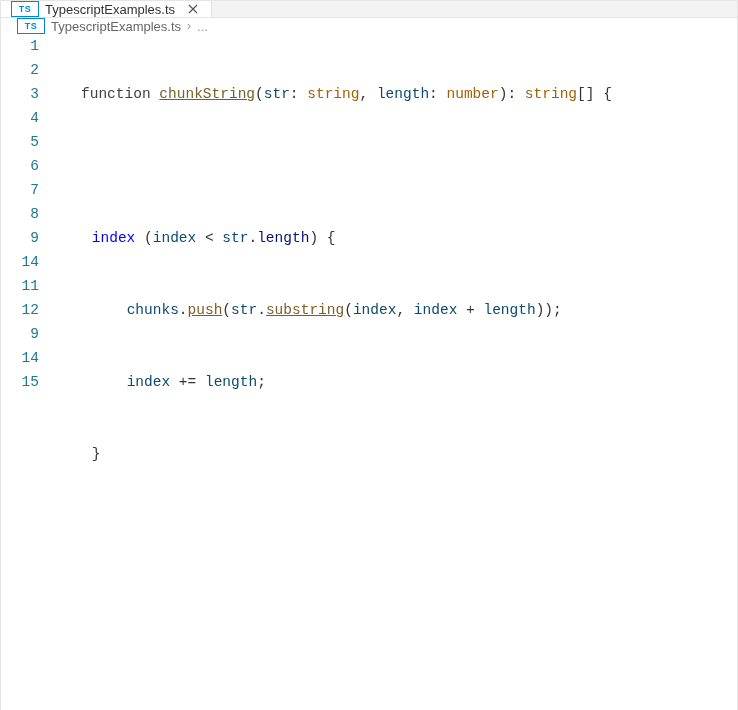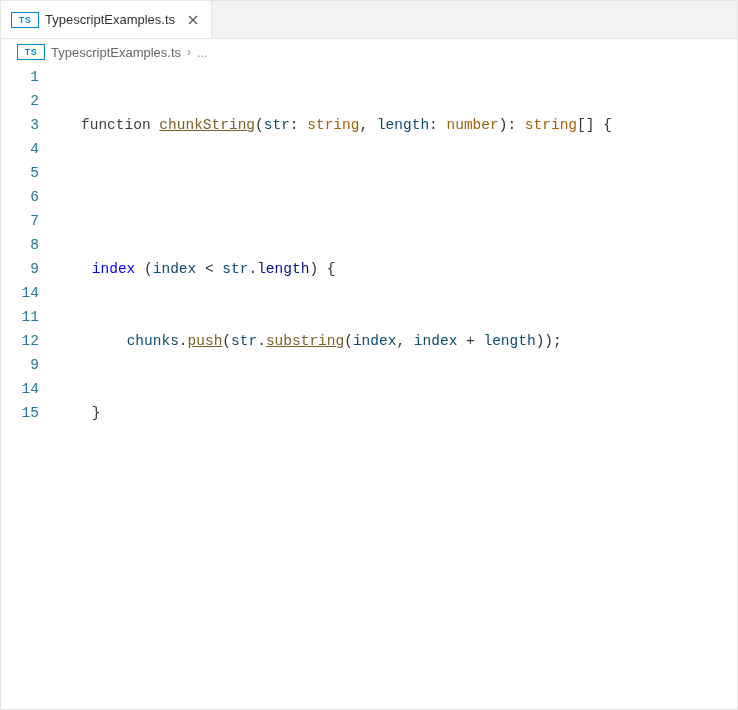--- a/index.html
+++ b/index.html
@@ -122,20 +122,21 @@
       <div>12</div>
       <div>9</div>
       <div>14</div>
       <div>15</div>
     </div>
     <div class="code">
       <div class="code-row"><span class="tk-typekw">function</span> <span class="tk-fn">chunkString</span><span class="tk-pun">(</span><span class="tk-var">str</span><span class="tk-pun">: </span><span class="tk-type">string</span><span class="tk-pun">, </span><span class="tk-var">length</span><span class="tk-pun">: </span><span class="tk-type">number</span><span class="tk-pun">): </span><span class="tk-type">string</span><span class="tk-pun">[] {</span></div>
       <div class="code-row"><span></span></div>
       <div class="code-row"><span>    </span><span class="tk-kw">index</span><span class="tk-pun"> (</span><span class="tk-var">index</span><span class="tk-pun"> &lt; </span><span class="tk-var">str</span><span class="tk-pun">.</span><span class="tk-prop">length</span><span class="tk-pun">) {</span></div>
       <div class="code-row"><span>        </span><span class="tk-var">chunks</span><span class="tk-pun">.</span><span class="tk-fn">push</span><span class="tk-pun">(</span><span class="tk-var">str</span><span class="tk-pun">.</span><span class="tk-fn">substring</span><span class="tk-pun">(</span><span class="tk-var">index</span><span class="tk-pun">, </span><span class="tk-var">index</span><span class="tk-pun"> + </span><span class="tk-var">length</span><span class="tk-pun">));</span></div>
+      <div class="code-row"><span>        </span><span class="tk-var">index</span><span class="tk-pun"> += </span><span class="tk-var">length</span><span class="tk-pun">;</span></div>
       <div class="code-row"><span class="tk-pun">    }</span></div>
       <div class="code-row"><span></span></div>
       
       
       
       
       
       
     </div>
   </div>

